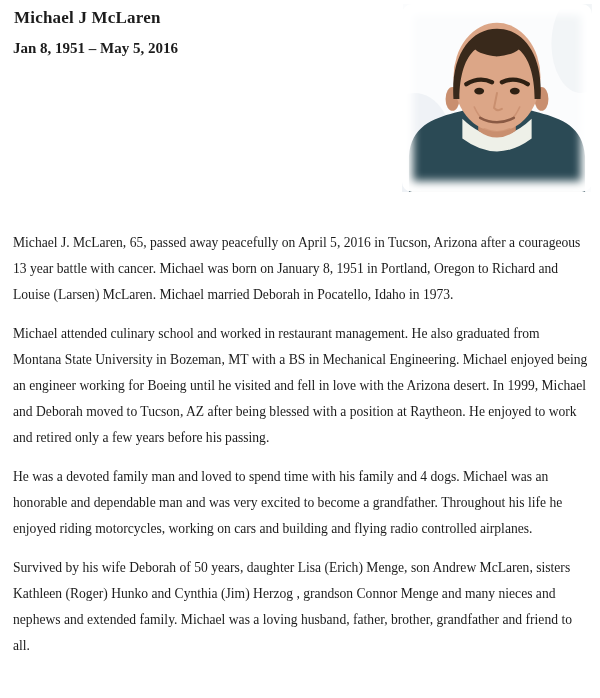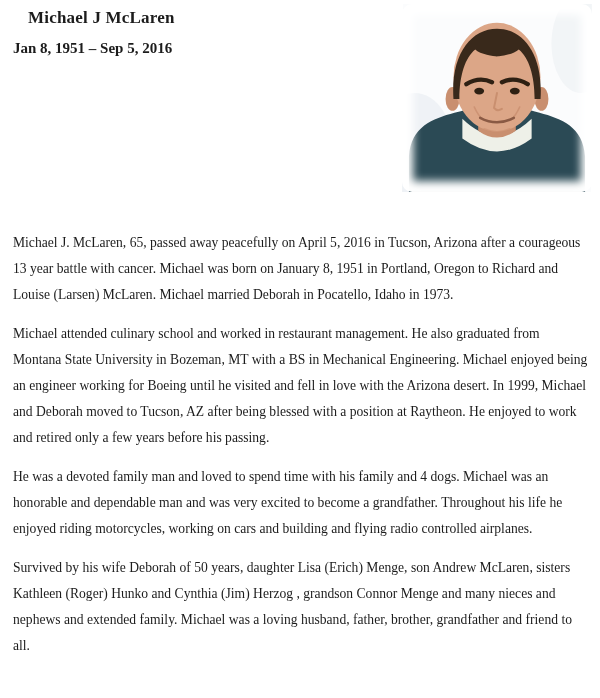--- a/index.html
+++ b/index.html
@@ -6,21 +6,21 @@
   html, body { width: 600px; height: 698px; }
   body {
     position: relative;
     background: #ffffff;
     font-family: "Liberation Serif", serif;
     color: #1c1c1c;
     overflow: hidden;
   }
   .page-title {
     position: absolute;
-    left: 28px;
+    left: 14px;
     top: 8px;
     font-size: 17px;
     font-weight: bold;
     letter-spacing: 0.2px;
   }
   .life-dates {
     position: absolute;
     left: 13px;
     top: 40px;
     font-size: 15px;
@@ -49,21 +49,21 @@
     top: 230px;
     font-size: 13.6px;
     line-height: 26px;
   }
   .obit-body p { margin: 0 0 13px 0; }
 </style>
 </head>
 <body>
 
 <h1 class="page-title">Michael J McLaren</h1>
-<div class="life-dates">Jan 8, 1951 – Sep 5, 2016</div>
+<div class="life-dates">Jan 8, 1951 – May 5, 2016</div>
 
 <div class="photo-frame">
   <svg viewBox="0 0 190 190" xmlns="http://www.w3.org/2000/svg">
 
     <rect x="0" y="0" width="190" height="190" fill="#fbfcfd"></rect>
     <ellipse cx="12" cy="150" rx="40" ry="60" opacity="0.7" fill="#e9eef2"></ellipse>
     <ellipse cx="180" cy="40" rx="30" ry="50" opacity="0.5" fill="#e9eef2"></ellipse>
 
     <path d="M6,190 L6,154 C8,124 30,116 52,110 C70,105 80,102 95,102 C110,102 120,105 138,110 C160,116 182,124 184,154 L184,190 Z" fill="#2b4a55"></path>
 

